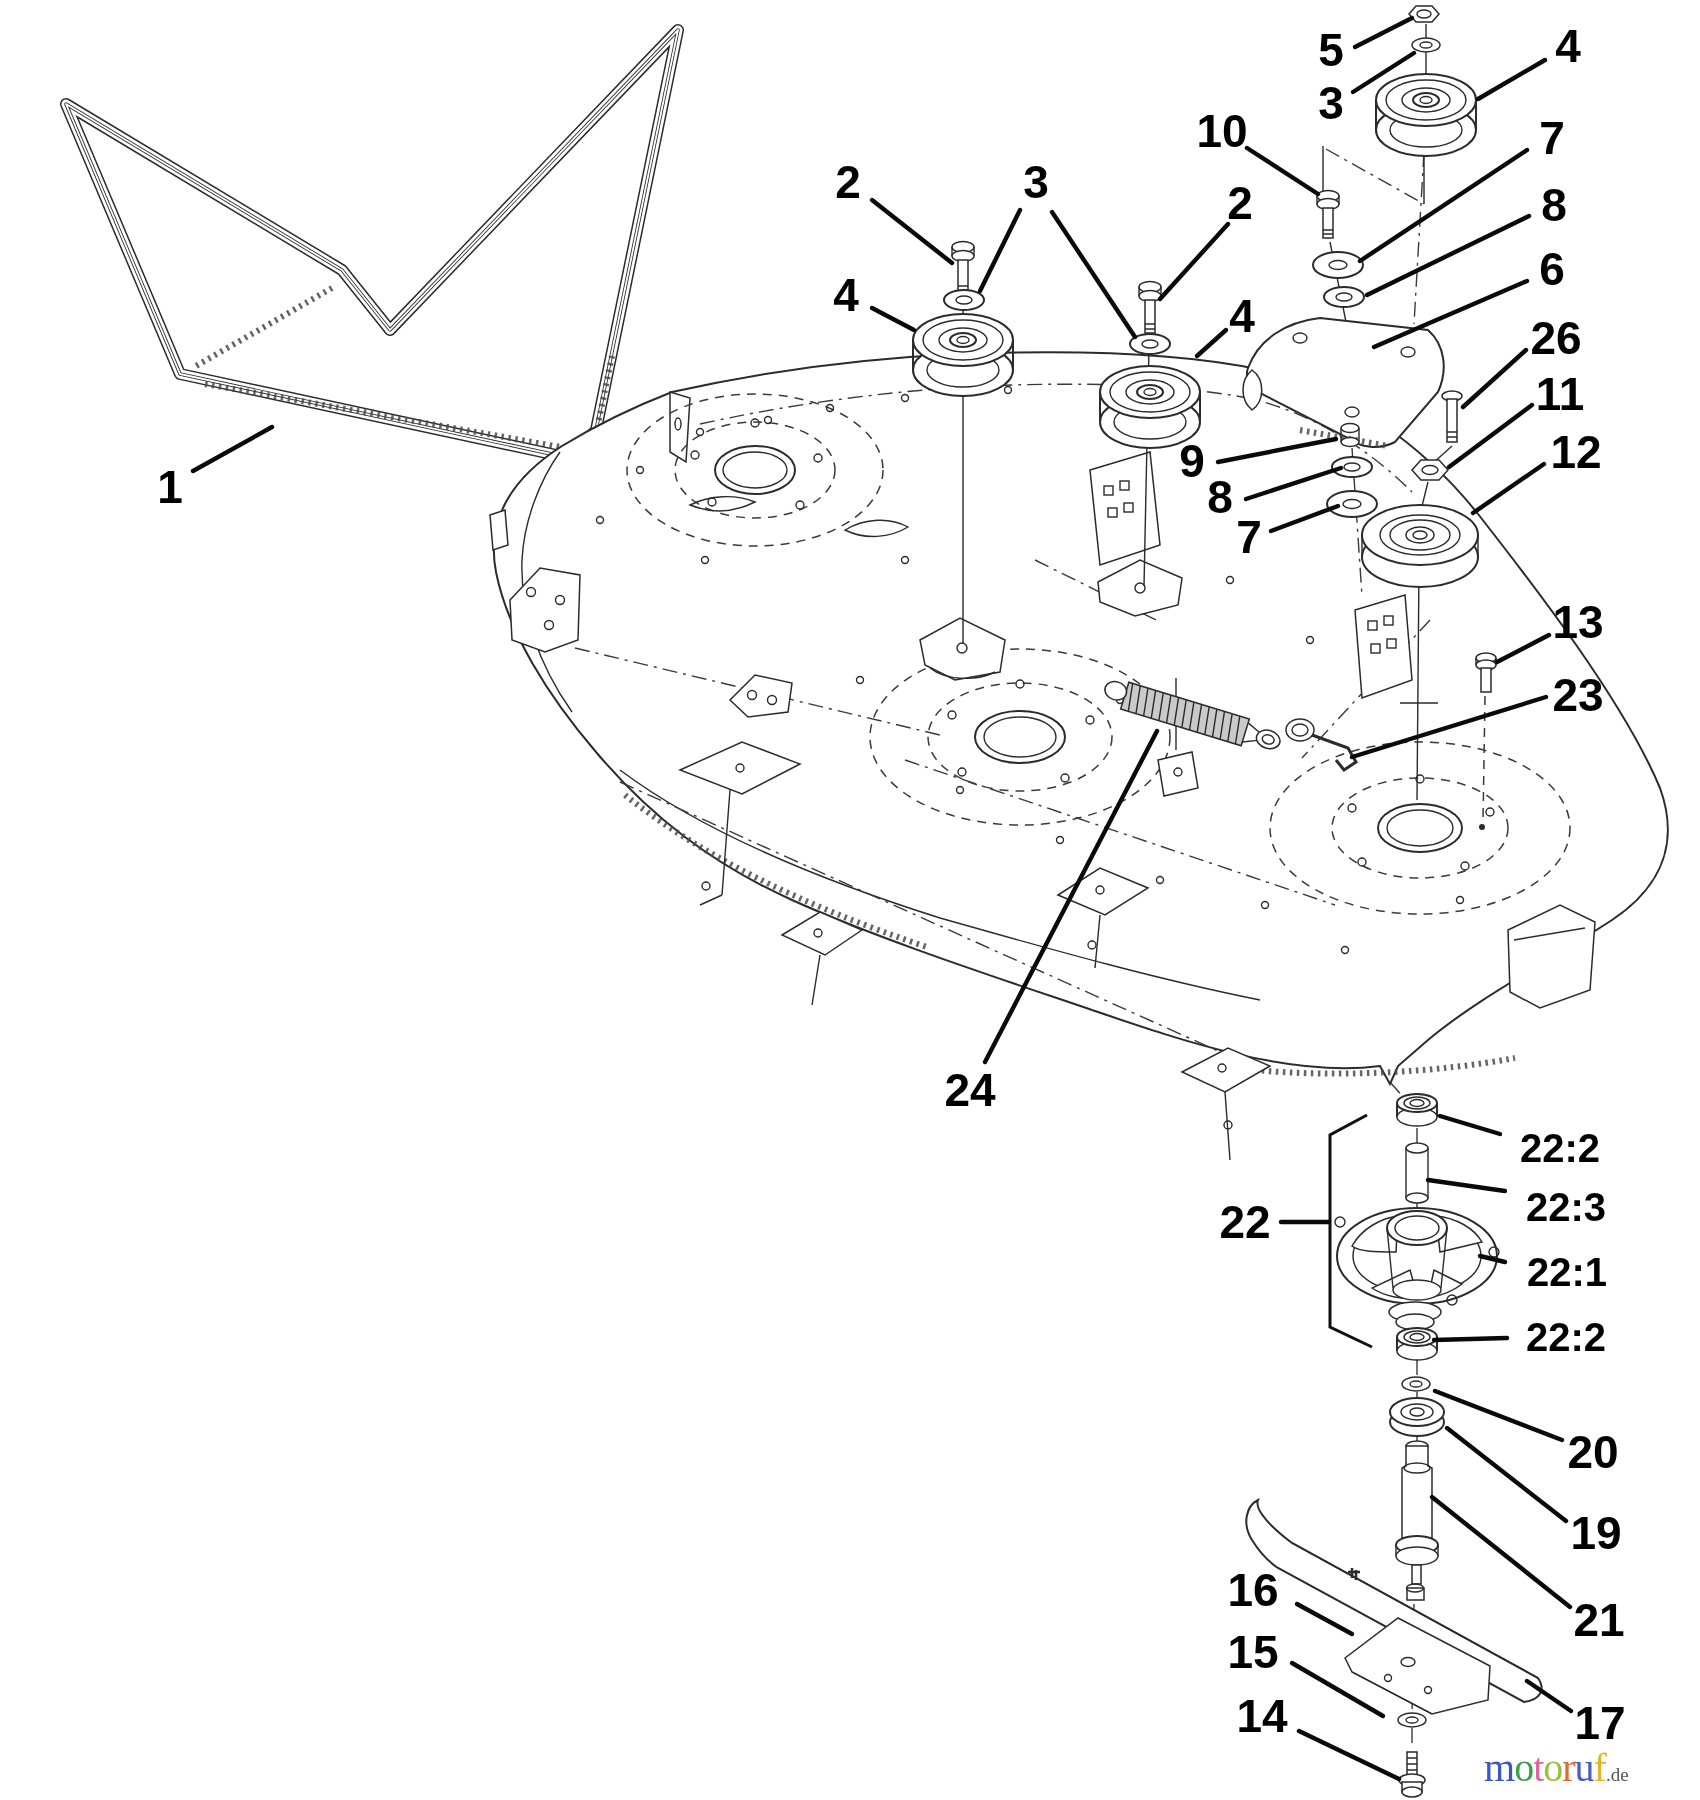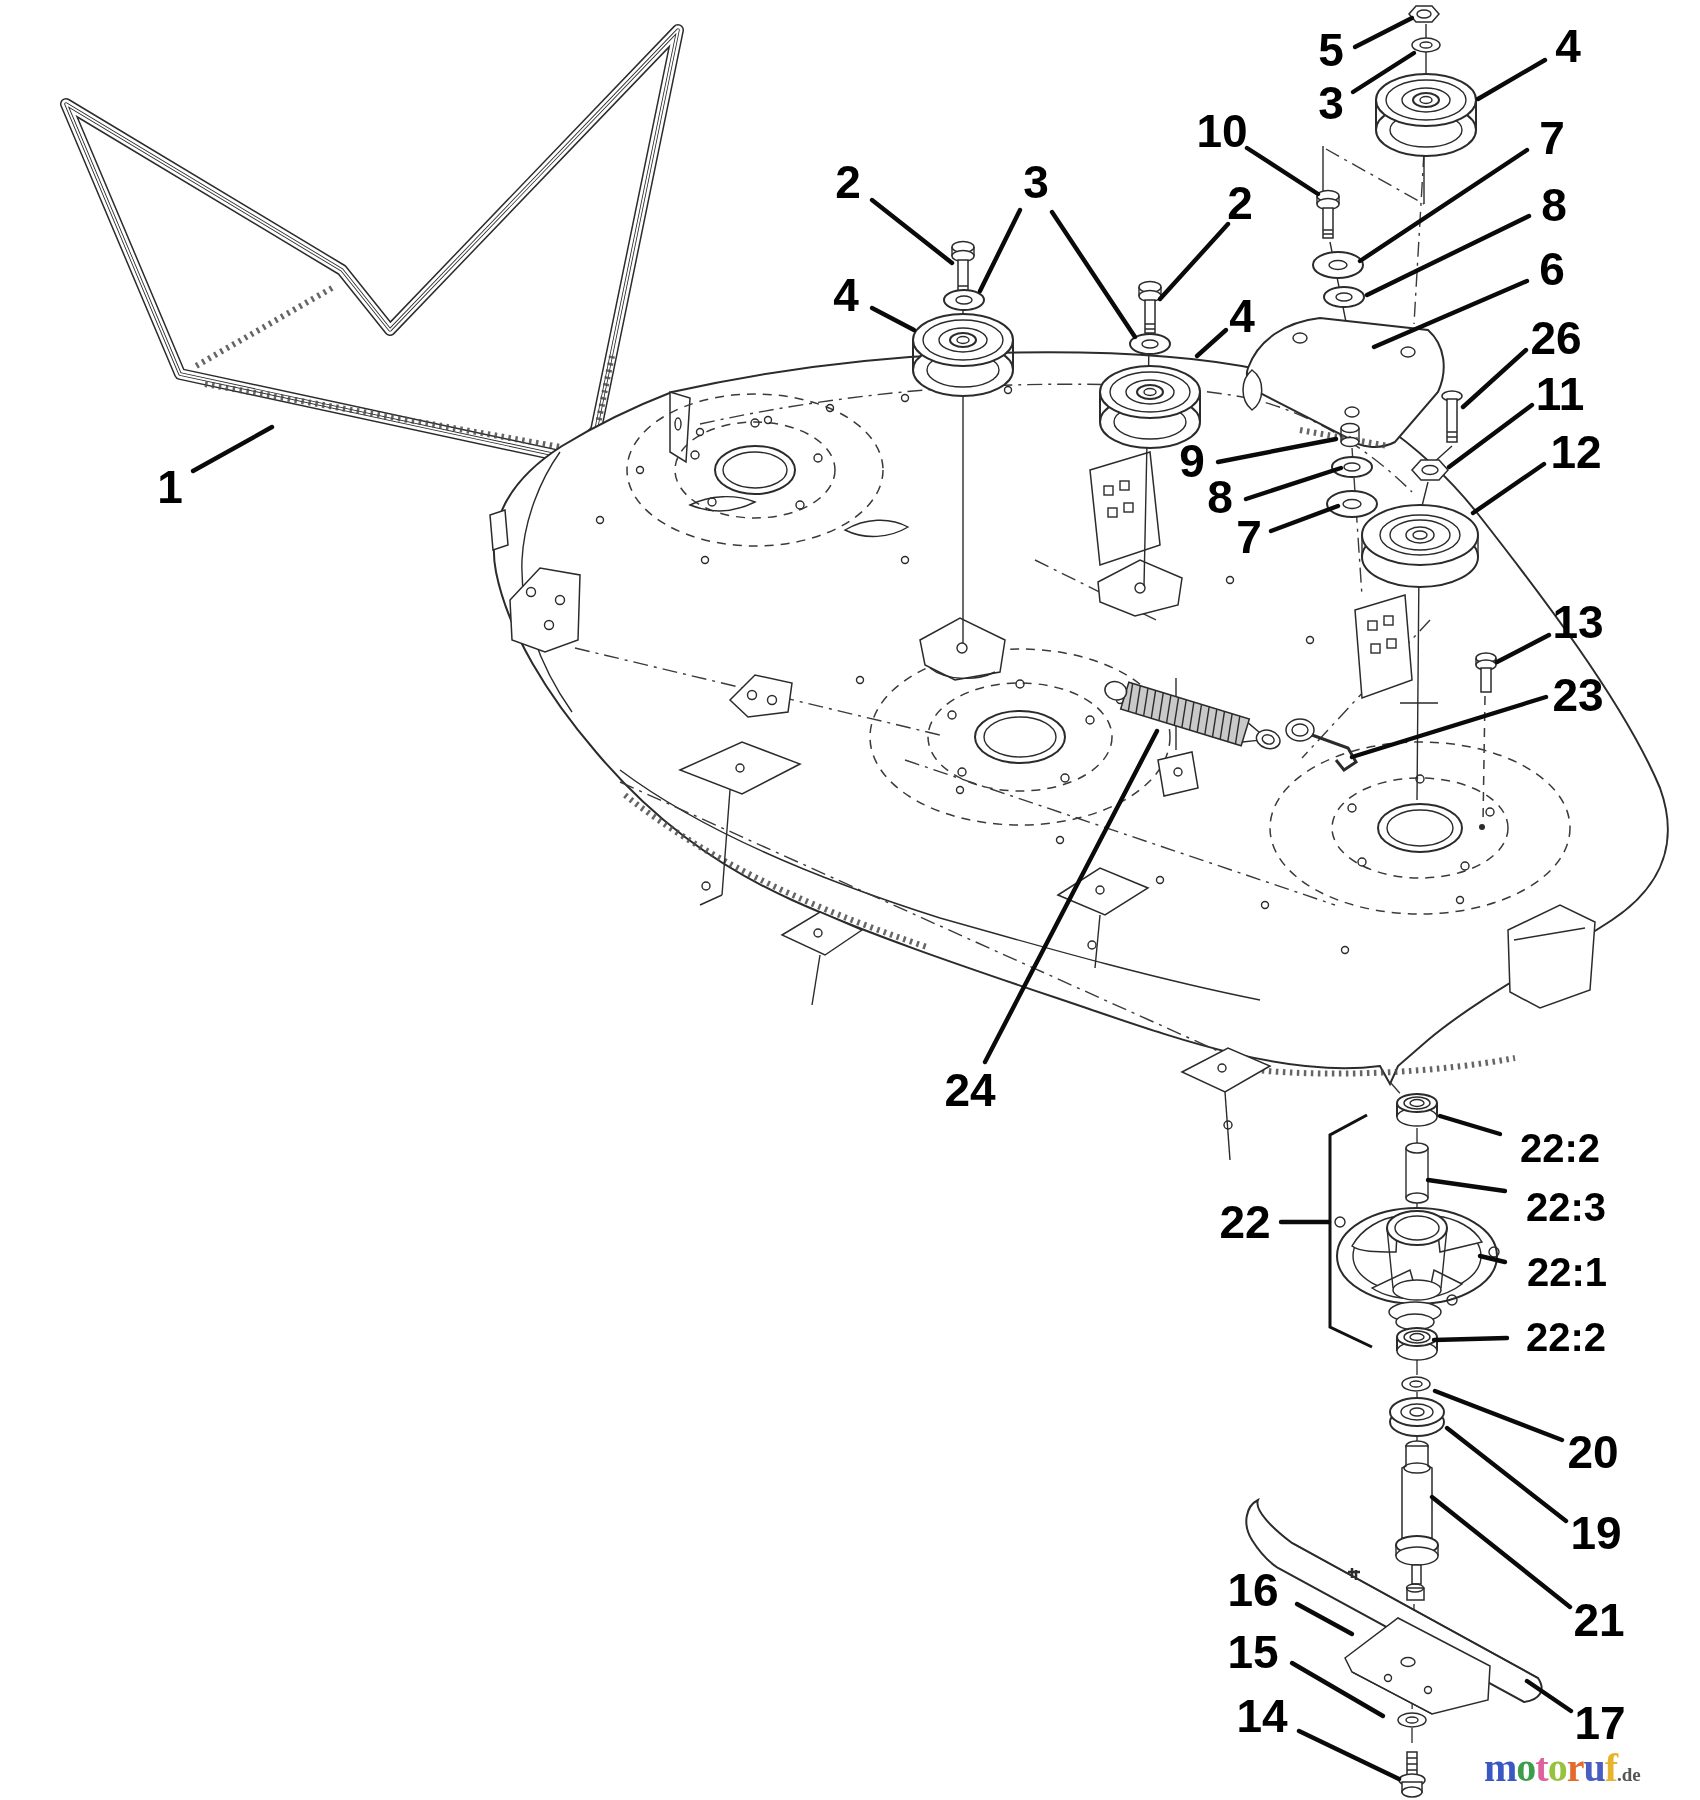--- a/index.html
+++ b/index.html
@@ -9,21 +9,21 @@
   .ln{stroke:#2b2b2b;stroke-width:2;fill:none;}
   .thin{stroke:#2b2b2b;stroke-width:1.4;fill:none;}
   .fillw{fill:#ffffff;stroke:#2b2b2b;stroke-width:2;}
   .fillw-t{fill:#ffffff;stroke:#2b2b2b;stroke-width:1.5;}
   .dash{stroke:#3a3a3a;stroke-width:1.4;fill:none;stroke-dasharray:15 6 3 6;}
   .dash2{stroke:#3a3a3a;stroke-width:1.5;fill:none;stroke-dasharray:9 7;}
   .hatch{stroke:#4a4a4a;stroke-width:6;fill:none;stroke-dasharray:2.5 4.5;opacity:.85;}
   .leader{stroke:#0a0a0a;stroke-width:4.4;stroke-linecap:round;}
   .callout{fill:#000;font-weight:bold;font-family:"Liberation Sans",sans-serif;}
   #watermark{position:absolute;left:1484px;top:1748px;width:210px;
-             font-family:"Liberation Serif",serif;font-weight:bold;line-height:1;
+             font-family:"Liberation Serif",serif;font-weight:normal;line-height:1;
              letter-spacing:-1px;white-space:nowrap;}
   #watermark .big{font-size:40px;}
   #watermark .suffix{font-size:19px;letter-spacing:0;}
 </style>
 </head>
 <body>
 
 <div id="stage">
 <svg width="1700" height="1800" viewBox="0 0 1700 1800">
   <defs>

